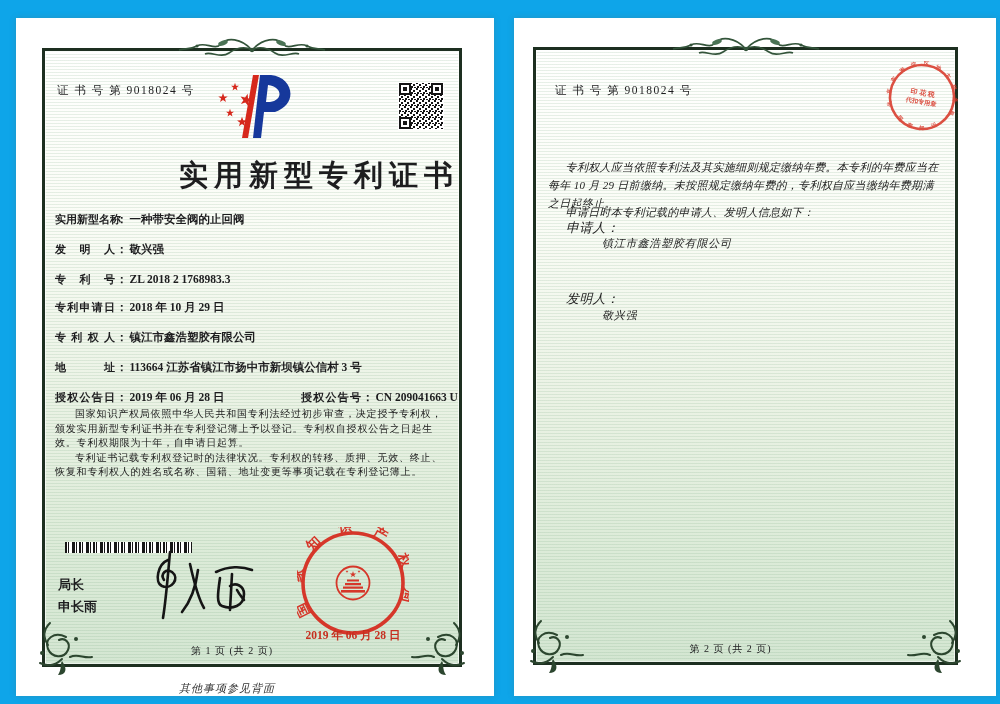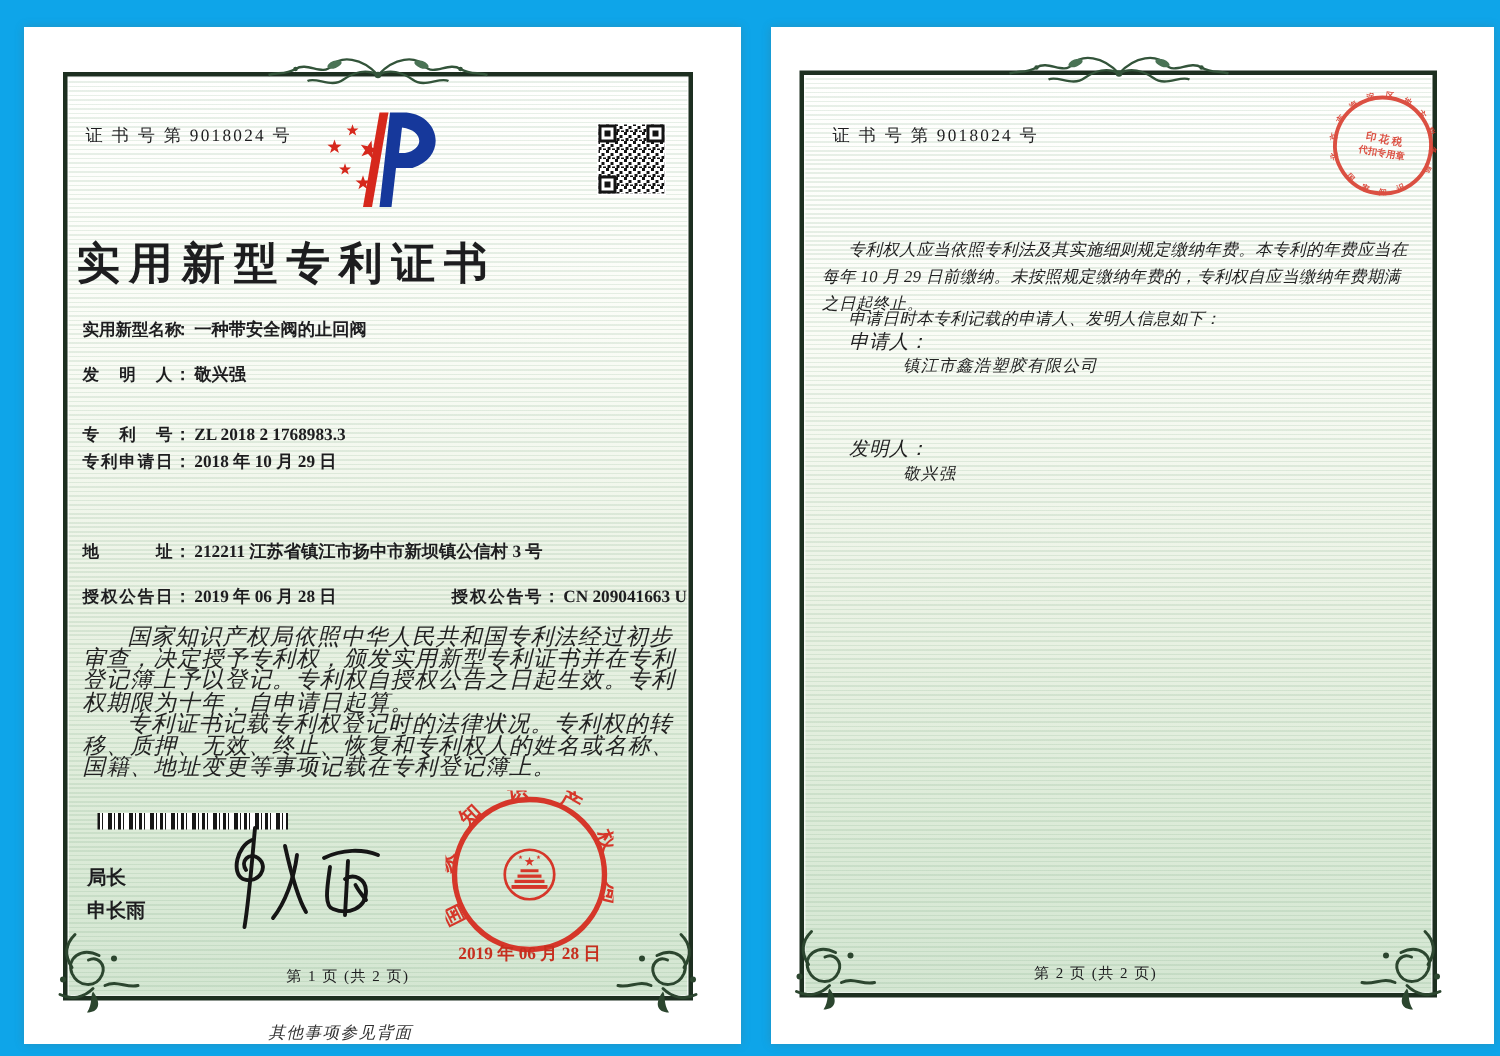--- a/index.html
+++ b/index.html
@@ -4,29 +4,29 @@
 <style>
   html,body{margin:0;padding:0;background:#fff;}
   #canvas{position:relative;width:1000px;height:704px;background:#0ea5e9;overflow:hidden;
           font-family:"Liberation Serif","DejaVu Serif",serif;color:#1d1d1f;}
   .sheet{position:absolute;background:#fff;box-shadow:0 0 6px rgba(90,100,90,.28);}
   .frame{position:absolute;border:3px solid #1d2f20;box-shadow:inset 0 0 0 1px rgba(255,255,255,.65);
          background:
            repeating-linear-gradient(0deg, rgba(110,160,120,.16) 0 1px, rgba(0,0,0,0) 1px 3px),
            linear-gradient(180deg,#fffffe 0%,#fafcf6 28%,#eaf2e4 58%,#dcebd8 82%,#d4e6d2 100%);}
   .certno{position:absolute;font-size:11.5px;letter-spacing:1.5px;white-space:nowrap;}
-  .title{position:absolute;width:100%;text-align:left;font-size:29px;font-weight:700;
+  .title{position:absolute;width:100%;text-align:right;font-size:29px;font-weight:700;
          letter-spacing:6px;padding-left:6px;box-sizing:border-box;}
   .frow{position:absolute;left:10px;font-size:11.5px;font-weight:600;white-space:nowrap;}
   .flabel{display:inline-block;width:60px;text-align:justify;text-align-last:justify;font-size:11px;}
   .fcolon{margin:0 2px 0 1px;}
-  .fr1{top:161px}.fr2{top:191px}.fr3{top:231px}.fr4{top:249px}.fr5{top:279px}.fr6{top:309px}.fr7{top:339px}
+  .fr1{top:161px}.fr2{top:191px}.fr3{top:221px}.fr4{top:249px}.fr5{top:279px}.fr6{top:309px}.fr7{top:339px}
   .pair2{position:absolute;left:228px;top:0;margin-left:18px;}
-  .bodytext{position:absolute;left:10px;right:8px;top:367px;font-size:15px;line-height:14.5px;
-            letter-spacing:.8px;font-style:italic;color:#222;}
+  .bodytext{position:absolute;left:10px;right:8px;top:356px;font-size:10px;line-height:14.5px;
+            letter-spacing:.8px;color:#222;}
   .bodytext p{margin:0;text-indent:2em;}
   .barcode{position:absolute;left:20px;top:491px;width:127px;height:11px;background:
      repeating-linear-gradient(90deg,#161616 0 2px,#fff 2px 3px,#161616 3px 4px,#fff 4px 7px,
        #161616 7px 10px,#fff 10px 11px,#161616 11px 12px,#fff 12px 14px);}
   .director{position:absolute;left:13px;font-size:13px;font-weight:700;
             font-family:"Liberation Sans","DejaVu Sans",sans-serif;}
   .dt1{top:525px}.dt2{top:547px}
   .sig{position:absolute;left:95px;top:495px;}
   .sealbox{position:absolute;left:252px;top:476px;width:112px;height:112px;opacity:.92;}
   .sealdate{position:absolute;left:246px;top:577px;width:124px;text-align:center;font-size:11.5px;
@@ -150,22 +150,25 @@
     </div>
     <div class="frow fr2">
       <span class="flabel">发明人</span><span class="fcolon">：</span><span class="fval">敬兴强</span>
     </div>
     <div class="frow fr3">
       <span class="flabel">专利号</span><span class="fcolon">：</span><span class="fval">ZL 2018 2 1768983.3</span>
     </div>
     <div class="frow fr4">
       <span class="flabel">专利申请日</span><span class="fcolon">：</span><span class="fval">2018 年 10 月 29 日</span>
     </div>
+    <div class="frow fr5">
+      <span class="flabel">专利权人</span><span class="fcolon">：</span><span class="fval">镇江市鑫浩塑胶有限公司</span>
+    </div>
     <div class="frow fr6">
-      <span class="flabel">地址</span><span class="fcolon">：</span><span class="fval">212211 江苏省镇江市扬中市新坝镇公信村 3 号</span>
+      <span class="flabel">地址</span><span class="fcolon">：</span><span class="fval">113664 江苏省镇江市扬中市新坝镇公信村 3 号</span>
     </div>
     <div class="frow fr7">
       <span class="flabel">授权公告日</span><span class="fcolon">：</span><span class="fval">2019 年 06 月 28 日</span>
       <span class="pair2"><span class="flabel">授权公告号</span><span class="fcolon">：</span><span class="fval">CN 209041663 U</span></span>
     </div>
 
     <div class="bodytext">
       <p>国家知识产权局依照中华人民共和国专利法经过初步审查，决定授予专利权，颁发实用新型专利证书并在专利登记簿上予以登记。专利权自授权公告之日起生效。专利权期限为十年，自申请日起算。</p>
       <p>专利证书记载专利权登记时的法律状况。专利权的转移、质押、无效、终止、恢复和专利权人的姓名或名称、国籍、地址变更等事项记载在专利登记簿上。</p>
     </div>

